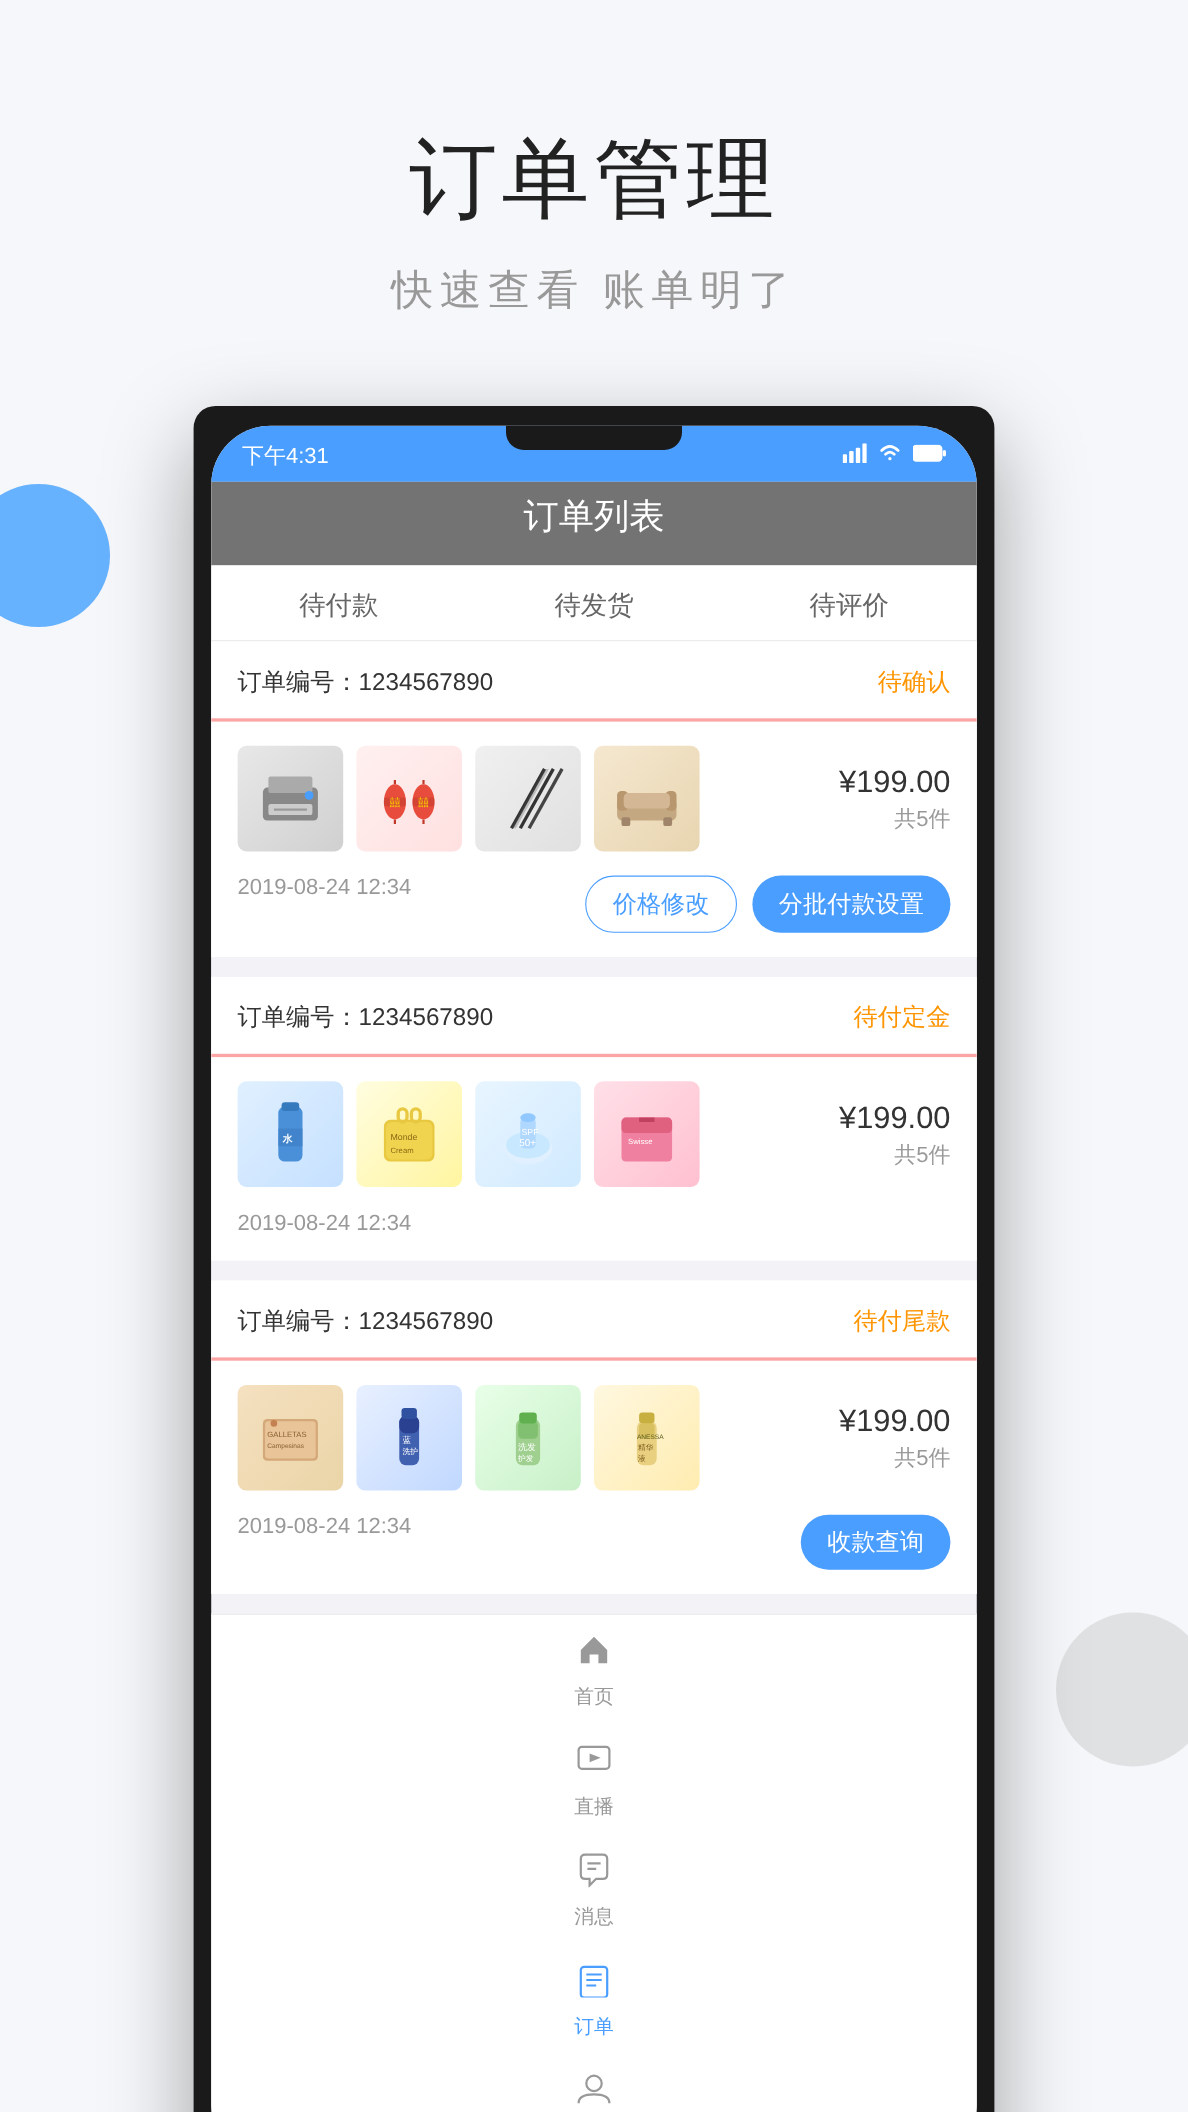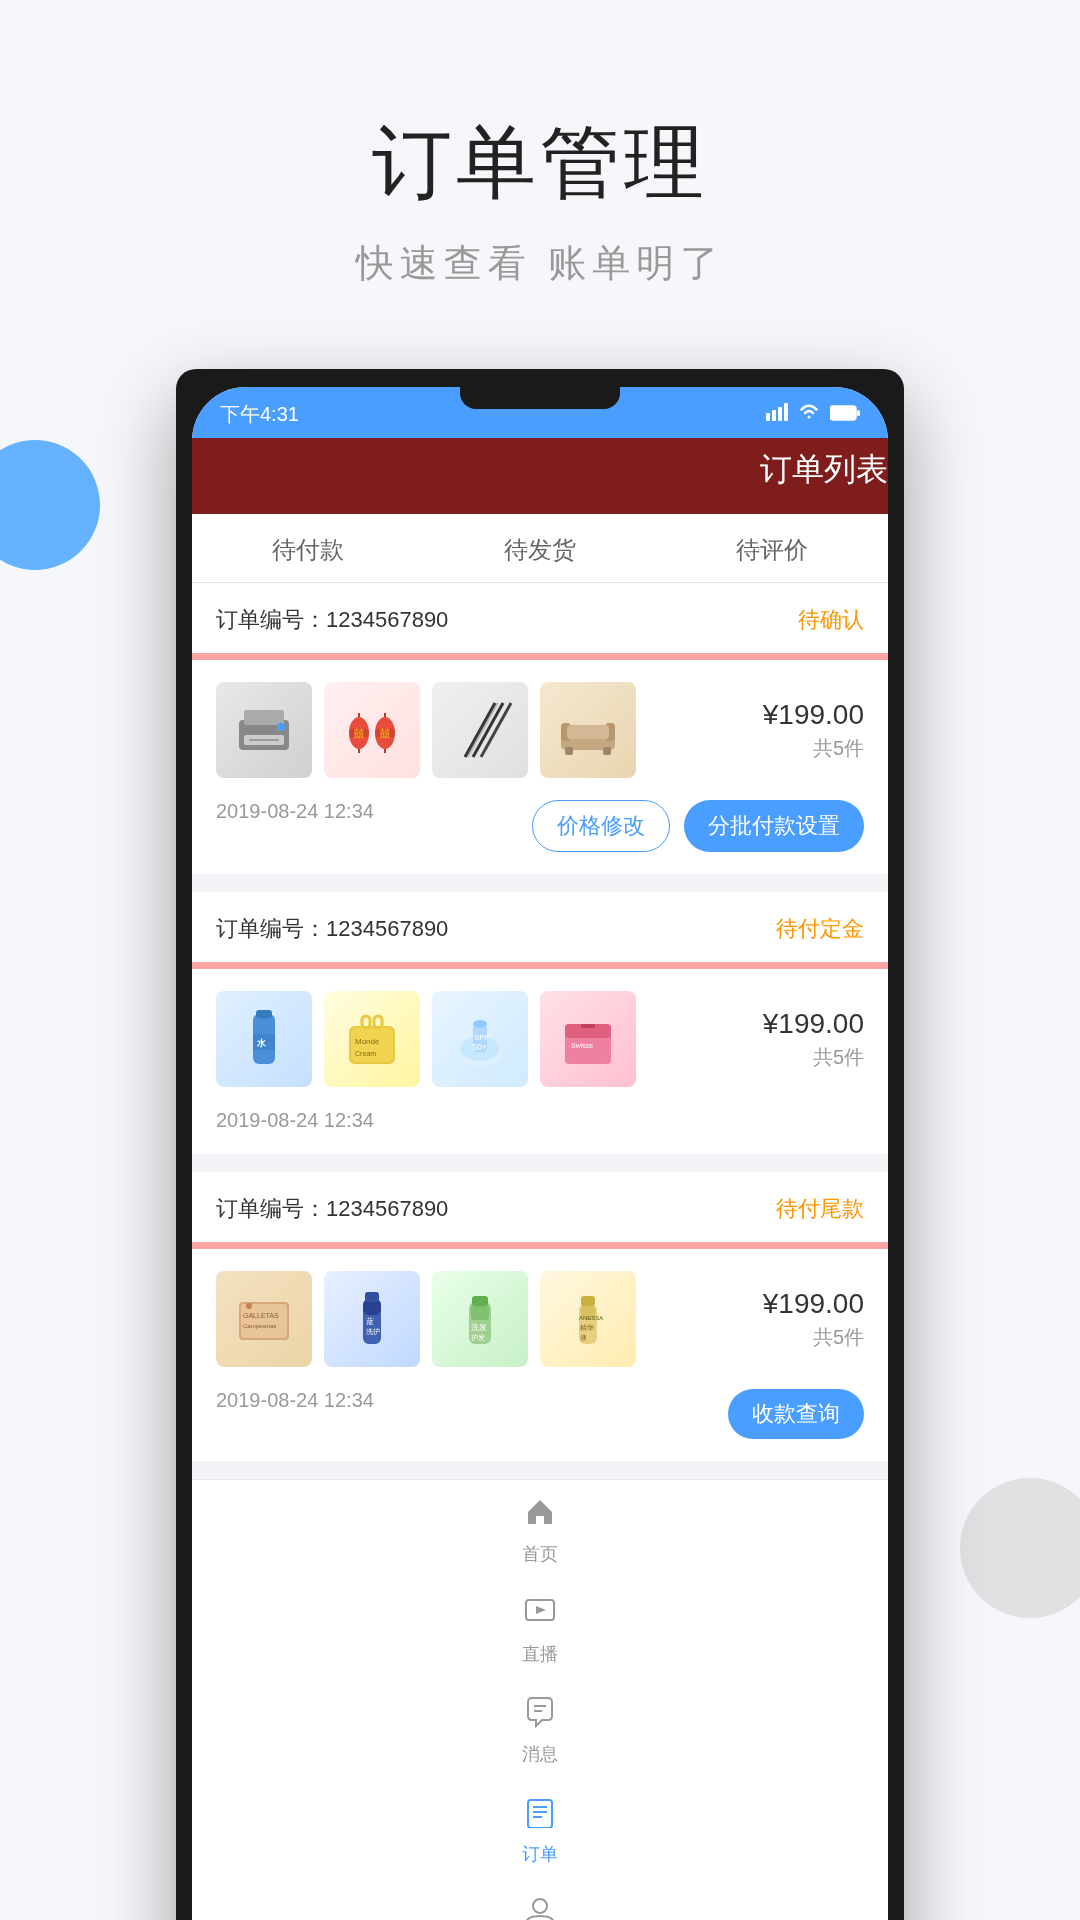--- a/index.html
+++ b/index.html
@@ -103,22 +103,22 @@
       font-weight: 500;
     }
     .status-icons {
       display: flex;
       align-items: center;
       gap: 10px;
     }
 
     
     .app-header {
-      background: #7f1d1d;
-      text-align: right;
+      background: #737373;
+      text-align: center;
       padding: 10px 0 22px 0;
       color: white;
       font-size: 32px;
       font-weight: 500;
     }
 
     
     .tab-bar {
       background: white;
       display: flex;
@@ -159,21 +159,21 @@
     
     .order-card {
       background: white;
       margin-bottom: 18px;
     }
     .order-header {
       display: flex;
       justify-content: space-between;
       align-items: center;
       padding: 22px 24px 18px 24px;
-      border-bottom: 7px solid #fca5a5;
+      border-bottom: 3px solid #fca5a5;
     }
     .order-number {
       font-size: 22px;
       color: #333;
     }
     .order-status {
       font-size: 22px;
     }
     .status-orange { color: #ff9500; }
 

